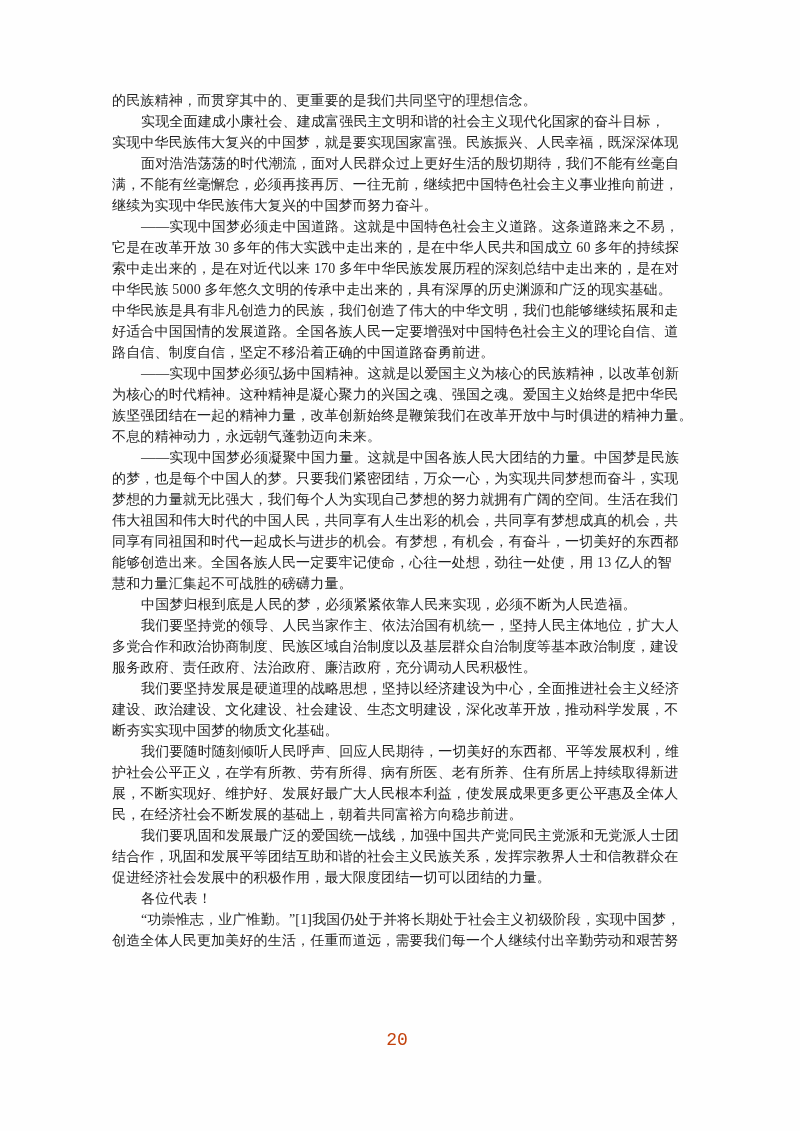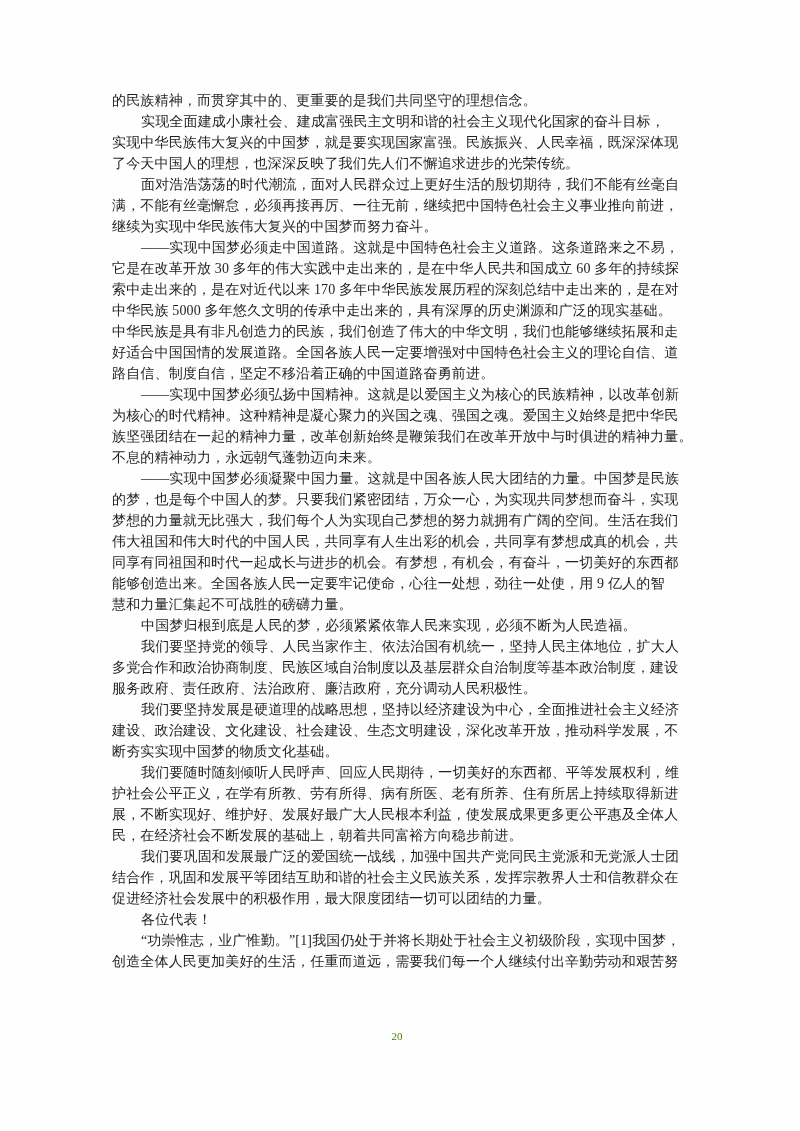--- a/index.html
+++ b/index.html
@@ -33,54 +33,53 @@
   }
   .line.indent {
     text-indent: 29px;
   }
   .page-number {
     position: absolute;
     left: 0;
     top: 1030px;
     width: 794px;
     text-align: center;
-    font-family: Liberation Serif, serif;
-    font-size: 11px;
-    color: #4d7c0f;
+    font-family: Liberation Mono, monospace;
+    font-size: 18px;
+    color: #c2410c;
   }
 </style>
 </head>
 <body>
 
 <div class="page">
   <div class="text-block">
     <p class="line">的民族精神，而贯穿其中的、更重要的是我们共同坚守的理想信念。</p>
     <p class="line indent">实现全面建成小康社会、建成富强民主文明和谐的社会主义现代化国家的奋斗目标，</p>
     <p class="line">实现中华民族伟大复兴的中国梦，就是要实现国家富强。民族振兴、人民幸福，既深深体现</p>
-    <p class="line">了今天中国人的理想，也深深反映了我们先人们不懈追求进步的光荣传统。</p>
     <p class="line indent">面对浩浩荡荡的时代潮流，面对人民群众过上更好生活的殷切期待，我们不能有丝毫自</p>
     <p class="line">满，不能有丝毫懈怠，必须再接再厉、一往无前，继续把中国特色社会主义事业推向前进，</p>
     <p class="line">继续为实现中华民族伟大复兴的中国梦而努力奋斗。</p>
     <p class="line indent">——实现中国梦必须走中国道路。这就是中国特色社会主义道路。这条道路来之不易，</p>
     <p class="line">它是在改革开放 30 多年的伟大实践中走出来的，是在中华人民共和国成立 60 多年的持续探</p>
     <p class="line">索中走出来的，是在对近代以来 170 多年中华民族发展历程的深刻总结中走出来的，是在对</p>
     <p class="line">中华民族 5000 多年悠久文明的传承中走出来的，具有深厚的历史渊源和广泛的现实基础。</p>
     <p class="line">中华民族是具有非凡创造力的民族，我们创造了伟大的中华文明，我们也能够继续拓展和走</p>
     <p class="line">好适合中国国情的发展道路。全国各族人民一定要增强对中国特色社会主义的理论自信、道</p>
     <p class="line">路自信、制度自信，坚定不移沿着正确的中国道路奋勇前进。</p>
     <p class="line indent">——实现中国梦必须弘扬中国精神。这就是以爱国主义为核心的民族精神，以改革创新</p>
     <p class="line">为核心的时代精神。这种精神是凝心聚力的兴国之魂、强国之魂。爱国主义始终是把中华民</p>
     <p class="line">族坚强团结在一起的精神力量，改革创新始终是鞭策我们在改革开放中与时俱进的精神力量。</p>
     <p class="line">不息的精神动力，永远朝气蓬勃迈向未来。</p>
     <p class="line indent">——实现中国梦必须凝聚中国力量。这就是中国各族人民大团结的力量。中国梦是民族</p>
     <p class="line">的梦，也是每个中国人的梦。只要我们紧密团结，万众一心，为实现共同梦想而奋斗，实现</p>
     <p class="line">梦想的力量就无比强大，我们每个人为实现自己梦想的努力就拥有广阔的空间。生活在我们</p>
     <p class="line">伟大祖国和伟大时代的中国人民，共同享有人生出彩的机会，共同享有梦想成真的机会，共</p>
     <p class="line">同享有同祖国和时代一起成长与进步的机会。有梦想，有机会，有奋斗，一切美好的东西都</p>
-    <p class="line">能够创造出来。全国各族人民一定要牢记使命，心往一处想，劲往一处使，用 9 亿人的智</p>
+    <p class="line">能够创造出来。全国各族人民一定要牢记使命，心往一处想，劲往一处使，用 13 亿人的智</p>
     <p class="line">慧和力量汇集起不可战胜的磅礴力量。</p>
     <p class="line indent">中国梦归根到底是人民的梦，必须紧紧依靠人民来实现，必须不断为人民造福。</p>
     <p class="line indent">我们要坚持党的领导、人民当家作主、依法治国有机统一，坚持人民主体地位，扩大人</p>
     <p class="line">多党合作和政治协商制度、民族区域自治制度以及基层群众自治制度等基本政治制度，建设</p>
     <p class="line">服务政府、责任政府、法治政府、廉洁政府，充分调动人民积极性。</p>
     <p class="line indent">我们要坚持发展是硬道理的战略思想，坚持以经济建设为中心，全面推进社会主义经济</p>
     <p class="line">建设、政治建设、文化建设、社会建设、生态文明建设，深化改革开放，推动科学发展，不</p>
     <p class="line">断夯实实现中国梦的物质文化基础。</p>
     <p class="line indent">我们要随时随刻倾听人民呼声、回应人民期待，一切美好的东西都、平等发展权利，维</p>
     <p class="line">护社会公平正义，在学有所教、劳有所得、病有所医、老有所养、住有所居上持续取得新进</p>

